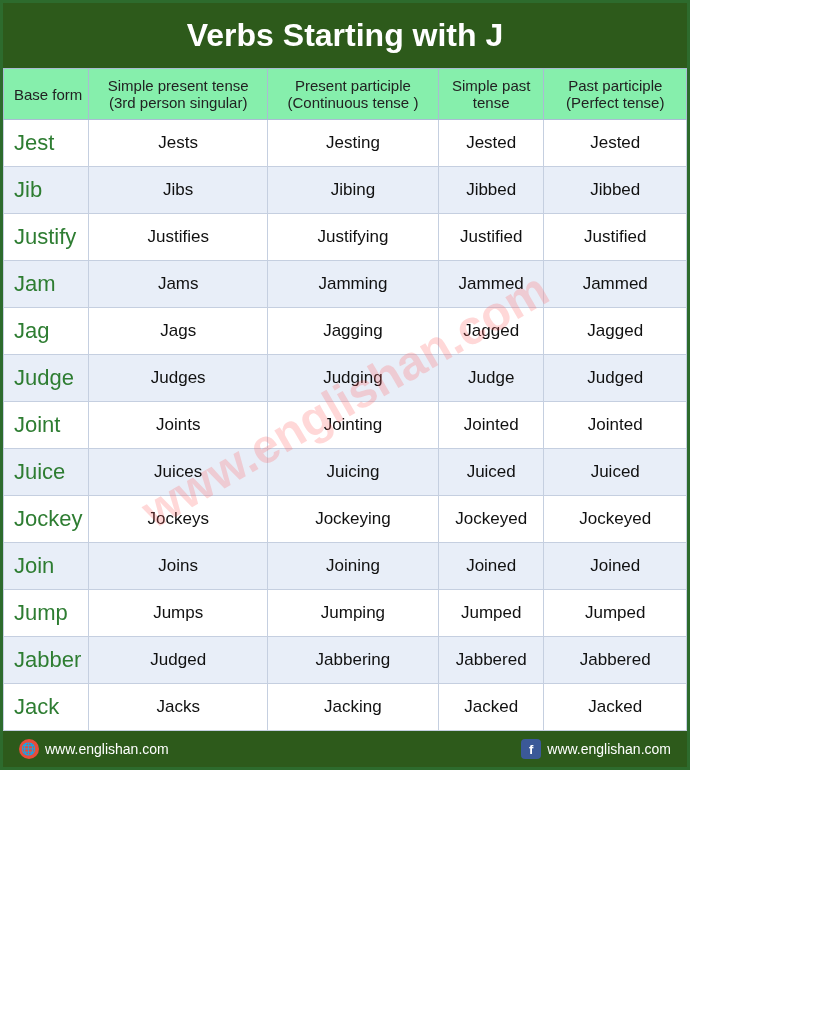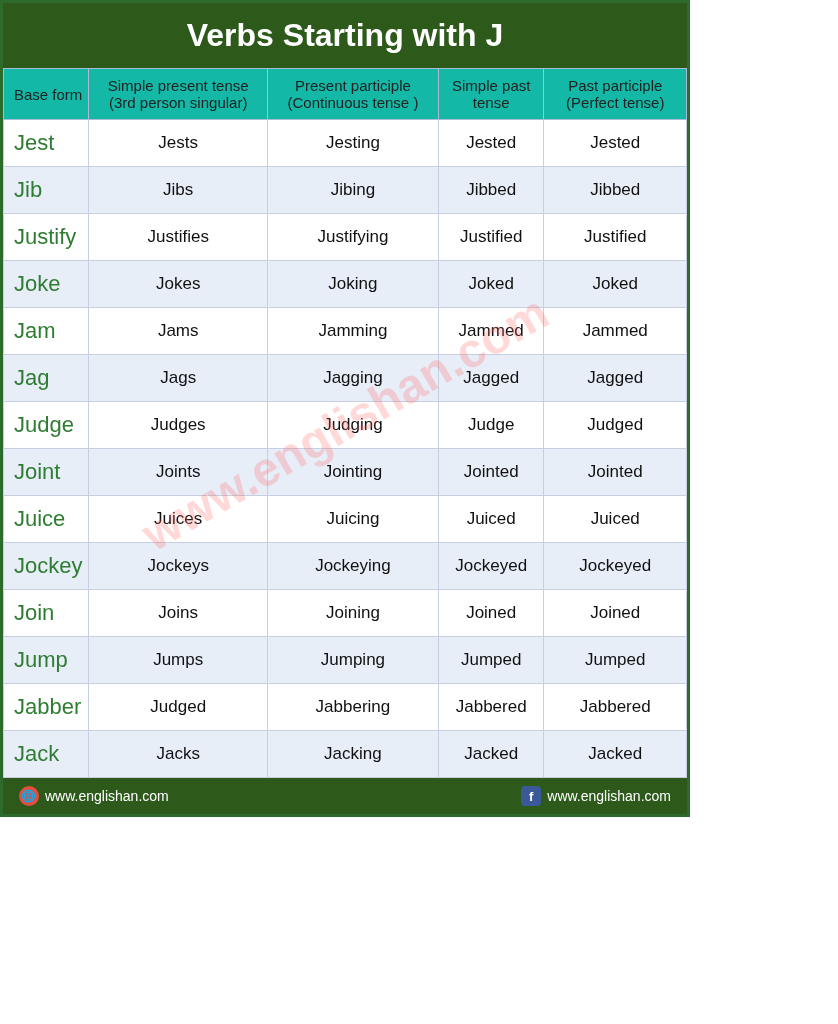--- a/index.html
+++ b/index.html
@@ -20,21 +20,21 @@
       text-align: center;
       padding: 14px 10px;
       font-size: 32px;
       font-weight: bold;
     }
     table {
       width: 100%;
       border-collapse: collapse;
     }
     thead tr {
-      background: #14b8a6;
+      background: #86efac;
       border-radius: 17px;
     }
     thead th {
       padding: 8px 4px;
       text-align: center;
       font-size: 15px;
       font-weight: normal;
       color: #222;
       border: 1px solid #aabbd4;
       vertical-align: middle;
@@ -150,27 +150,20 @@
             <td>Jibbed</td>
           </tr>
           <tr>
             <td>Justify</td>
             <td>Justifies</td>
             <td>Justifying</td>
             <td>Justified</td>
             <td>Justified</td>
           </tr>
           <tr>
-            <td>Joke</td>
-            <td>Jokes</td>
-            <td>Joking</td>
-            <td>Joked</td>
-            <td>Joked</td>
-          </tr>
-          <tr>
             <td>Jam</td>
             <td>Jams</td>
             <td>Jamming</td>
             <td>Jammed</td>
             <td>Jammed</td>
           </tr>
           <tr>
             <td>Jag</td>
             <td>Jags</td>
             <td>Jagging</td>

